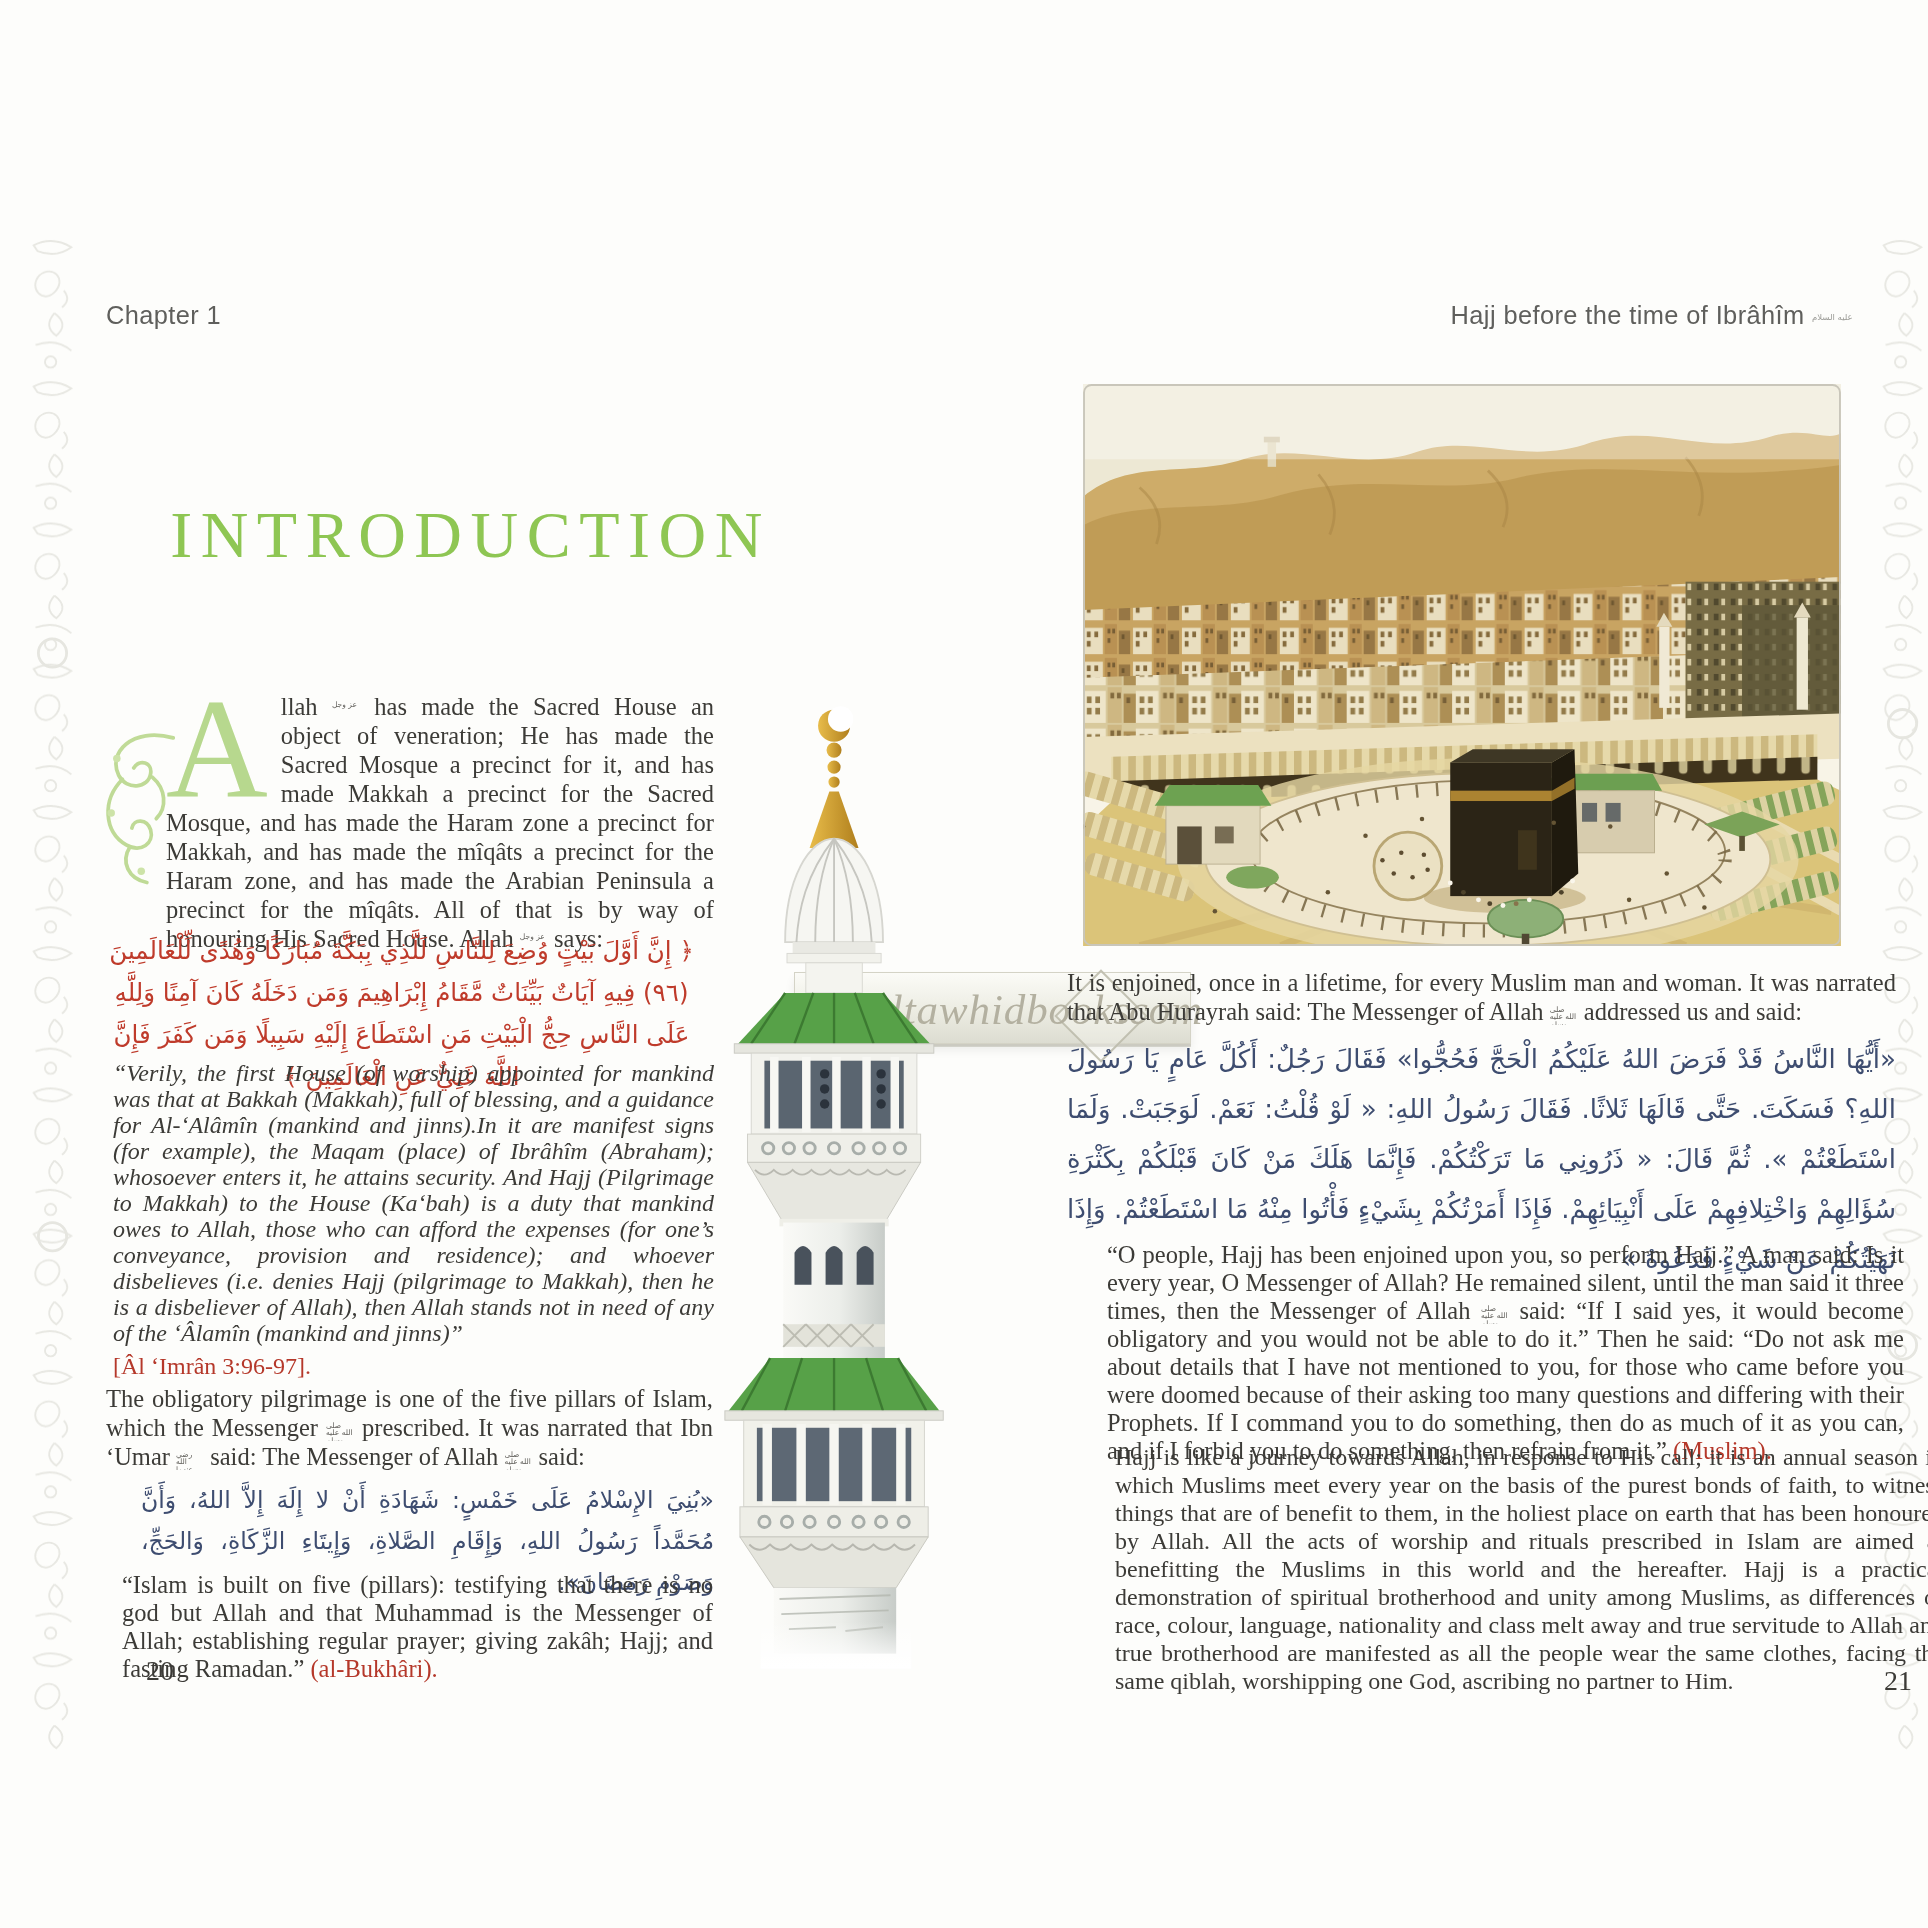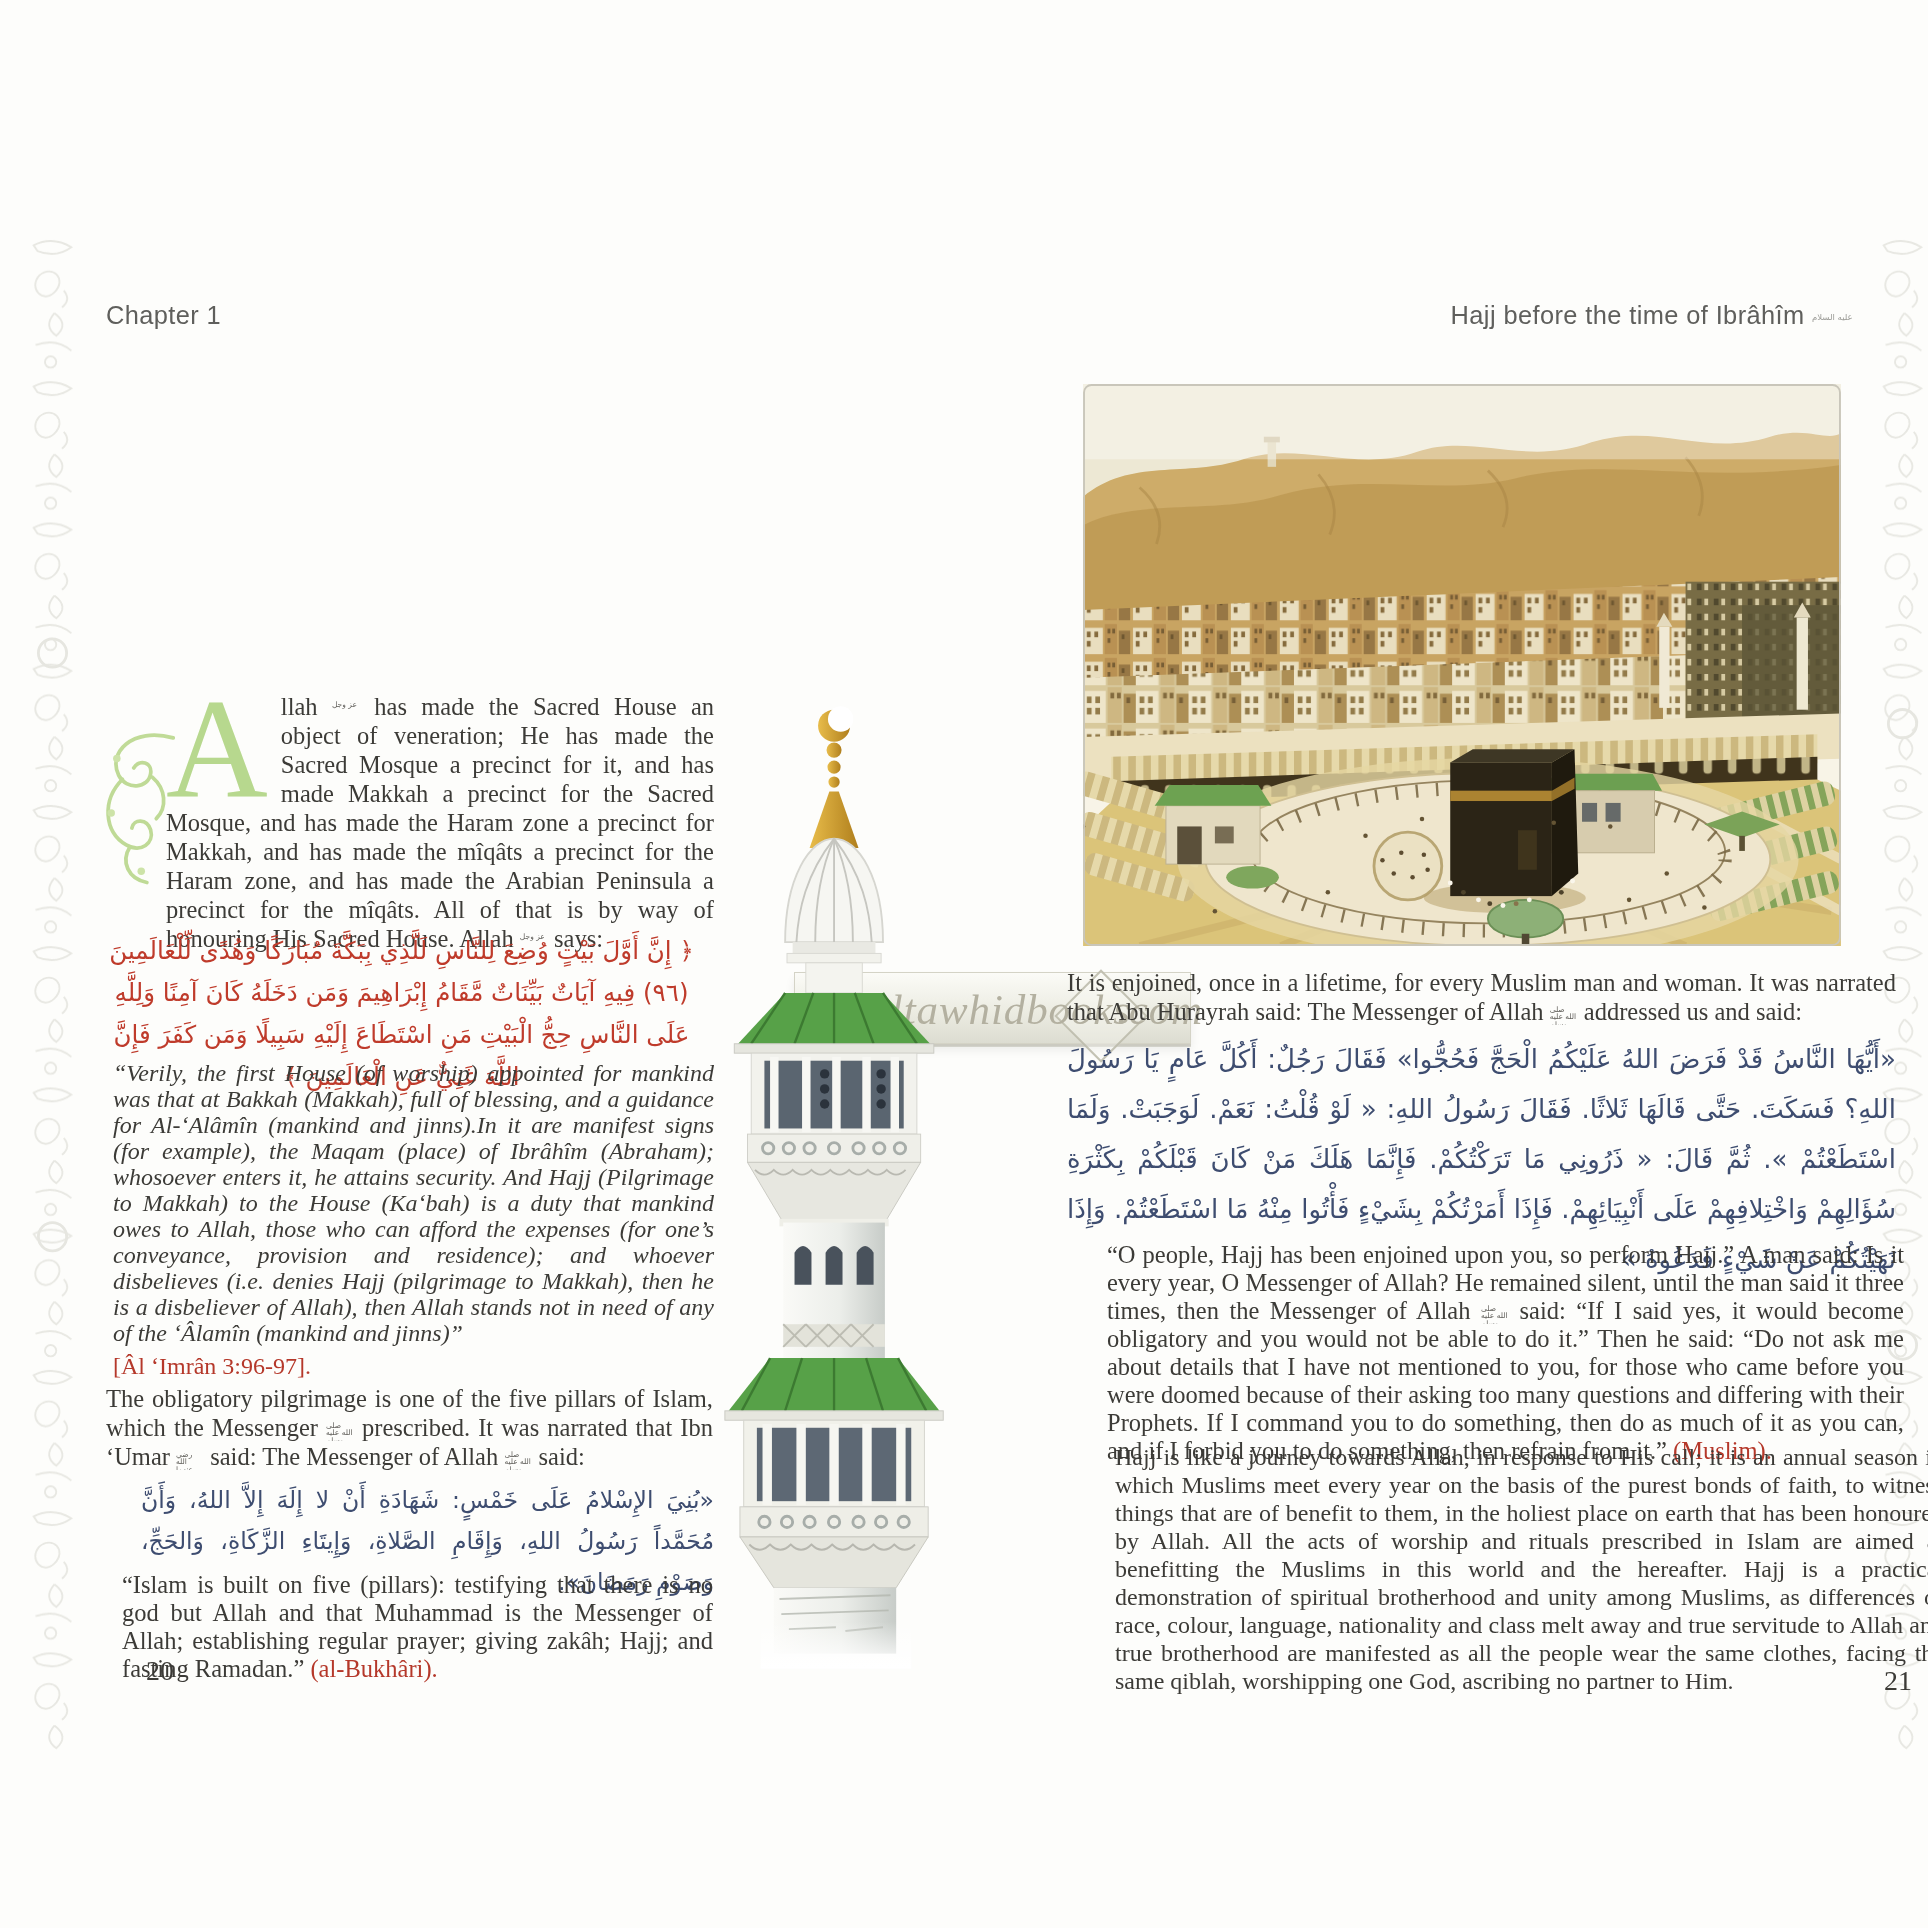--- a/index.html
+++ b/index.html
@@ -88,20 +88,21 @@
     <circle cx="28" cy="520" r="15" fill="none" stroke="#e2e2dc" stroke-width="3"></circle>
     <circle cx="28" cy="1180" r="15" fill="none" stroke="#e2e2dc" stroke-width="3"></circle>
   </svg>
 
   <div class="running-head" style="left:106px">Chapter 1</div>
   <div class="running-head" style="right:73px;text-align:right">
     <span>Hajj before the time of Ibrâhîm</span>
     <span class="hon small">عليه السلام</span>
   </div>
 
+  <div class="title">INTRODUCTION</div>
 
   <svg id="flourish" viewBox="0 0 92 180">
     <g fill="none" stroke="#b9d78c" stroke-width="4" stroke-linecap="round" opacity=".9">
       <path d="M84,18 C40,6 14,34 26,58 C34,74 58,72 60,56 C62,44 48,40 42,50"></path>
       <path d="M30,62 C8,84 10,118 34,132 C50,141 64,130 60,116 C56,104 42,104 40,114"></path>
       <path d="M38,134 C28,150 36,168 56,172"></path>
       <path d="M62,60 C76,72 78,92 66,104"></path>
     </g>
     <g fill="#cde3a8">
       <circle cx="24" cy="40" r="4"></circle>

